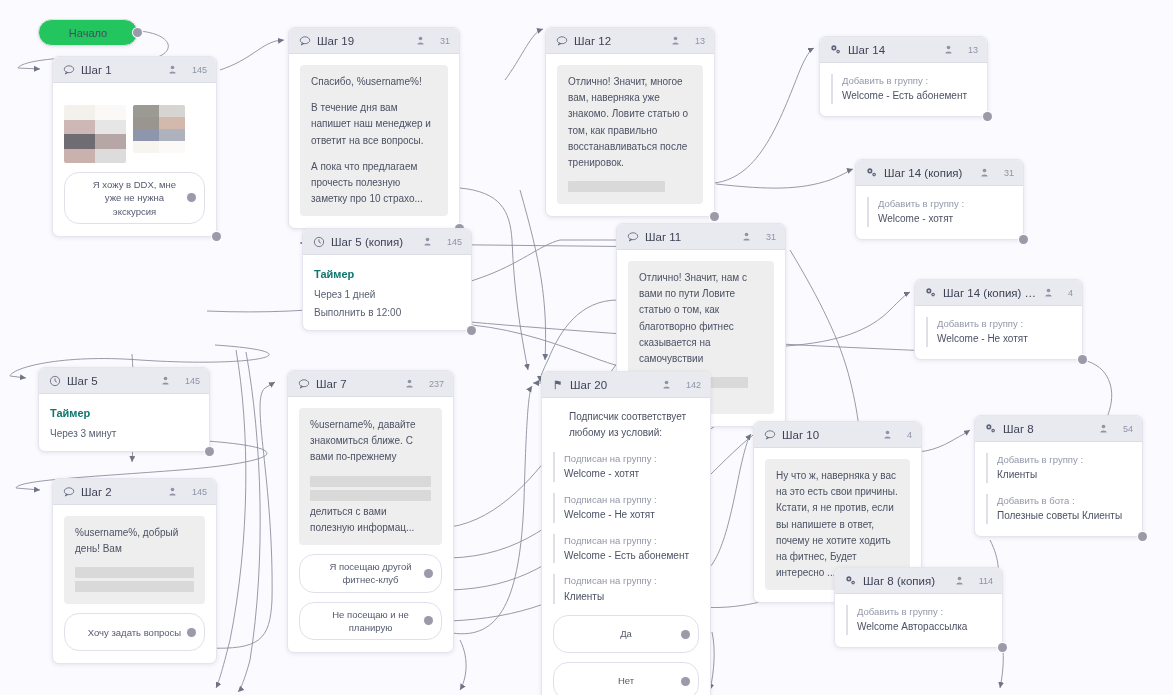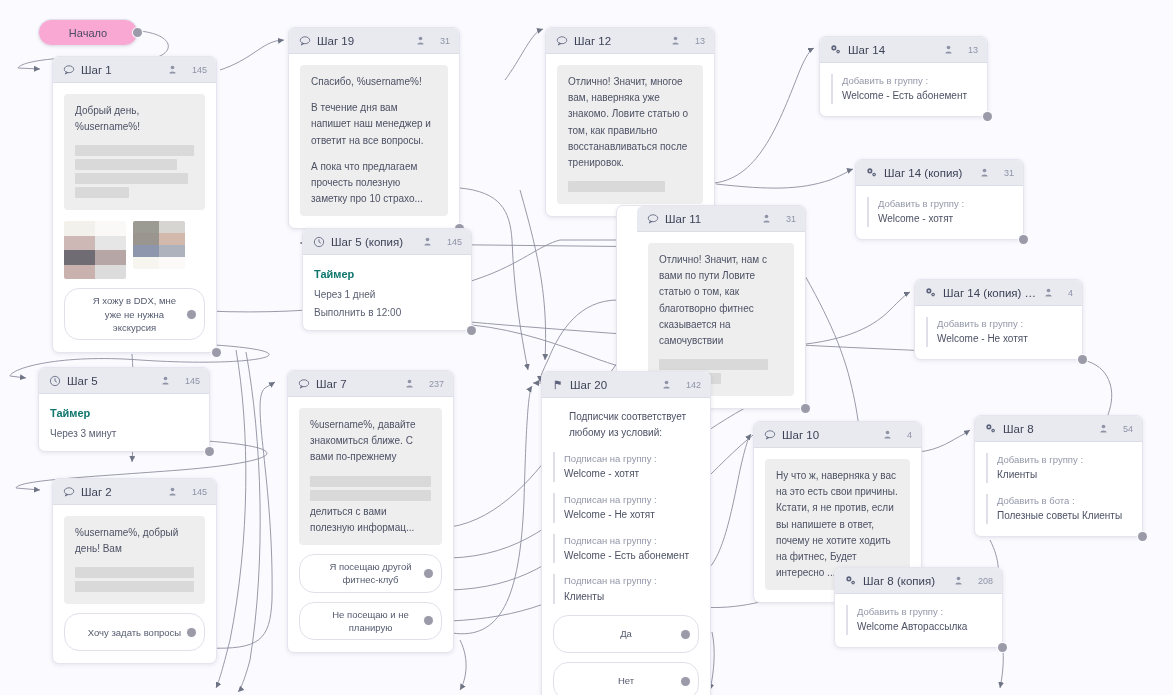--- a/index.html
+++ b/index.html
@@ -8,21 +8,21 @@
     background:#fbfaff;
     font-family:"Liberation Sans","DejaVu Sans",sans-serif;
     -webkit-font-smoothing:antialiased;
   }
   #canvas{position:relative;width:1173px;height:695px;overflow:hidden;}
   #edges{position:absolute;left:0;top:0;width:1173px;height:695px;pointer-events:none;}
 
   
   .start-node{
     position:absolute;display:flex;align-items:center;justify-content:center;
-    background:#f9a8d4;border:1px solid #e3e2ec;border-radius:20px;
+    background:#22c55e;border:1px solid #e3e2ec;border-radius:20px;
     box-shadow:0 1px 3px rgba(40,40,70,.10);
     font-size:11px;color:#4b4b63;
   }
 
   
   .node{
     position:absolute;background:#ffffff;
     border:1px solid #e6e5ef;border-radius:7px;
     box-shadow:0 1px 4px rgba(40,40,70,.10);
     overflow:visible;
@@ -175,27 +175,20 @@
           <span class="node-title">Шаг 1</span>
           <span class="node-count">
             <svg class="uicon" viewBox="0 0 10 12">
               <circle cx="5" cy="3.2" r="2.6" fill="#8e93a6"></circle>
               <path d="M0.6 11.6 C0.6 7.8 9.4 7.8 9.4 11.6 z" fill="#8e93a6"></path>
             </svg>
             <span>145</span>
           </span>
         </div>
         <div class="node-body">
-          <div class="bubble">
-            <p>Добрый день, %username%!</p>
-            <span class="redact" style="width: 100%;"></span>
-            <span class="redact" style="width: 86%;"></span>
-            <span class="redact" style="width: 95%;"></span>
-            <span class="redact" style="width: 45%;"></span>
-          </div>
           <div class="img-grid">
             <div class="img-thumb" style="width: 62px; height: 58px;">
               <div style="background: rgb(243, 241, 236);"></div>
               <div style="background: rgb(250, 249, 247);"></div>
               <div style="background: rgb(205, 184, 182);"></div>
               <div style="background: rgb(230, 230, 230);"></div>
               <div style="background: rgb(111, 108, 115);"></div>
               <div style="background: rgb(182, 166, 166);"></div>
               <div style="background: rgb(201, 178, 173);"></div>
               <div style="background: rgb(220, 220, 220);"></div>
@@ -349,21 +342,21 @@
           </span>
         </div>
         <div class="node-body">
           <div class="act">
             <div class="act-label">Добавить в группу :</div>
             <div class="act-value">Welcome - Не хотят</div>
           </div>
         </div>
         <span class="port port-node"></span>
       </div>
-      <div class="node" style="left: 616px; top: 205px; width: 168px; padding-left: 20px;">
+      <div class="node" style="left: 616px; top: 223px; width: 168px;">
         <div class="node-head">
           <span class="hicon">
             <svg viewBox="0 0 16 16" width="12" height="12">
               <ellipse cx="8" cy="7" rx="6.3" ry="4.6" fill="none" stroke="currentColor" stroke-width="1.1"></ellipse>
               <path d="M4.6 10.6 L3 13.4 L6.4 11.6 z" fill="none" stroke="currentColor" stroke-width="1.1"></path>
             </svg>
           </span>
           <span class="node-title">Шаг 11</span>
           <span class="node-count">
             <svg class="uicon" viewBox="0 0 10 12">
@@ -605,21 +598,21 @@
                 <circle cx="11.2" cy="10.6" r="0.85" fill="#e8eaf0"></circle>
               </g>
             </svg>
           </span>
           <span class="node-title">Шаг 8 (копия)</span>
           <span class="node-count">
             <svg class="uicon" viewBox="0 0 10 12">
               <circle cx="5" cy="3.2" r="2.6" fill="#8e93a6"></circle>
               <path d="M0.6 11.6 C0.6 7.8 9.4 7.8 9.4 11.6 z" fill="#8e93a6"></path>
             </svg>
-            <span>208</span>
+            <span>114</span>
           </span>
         </div>
         <div class="node-body">
           <div class="act">
             <div class="act-label">Добавить в группу :</div>
             <div class="act-value">Welcome Авторассылка</div>
           </div>
         </div>
         <span class="port port-node"></span>
       </div>

